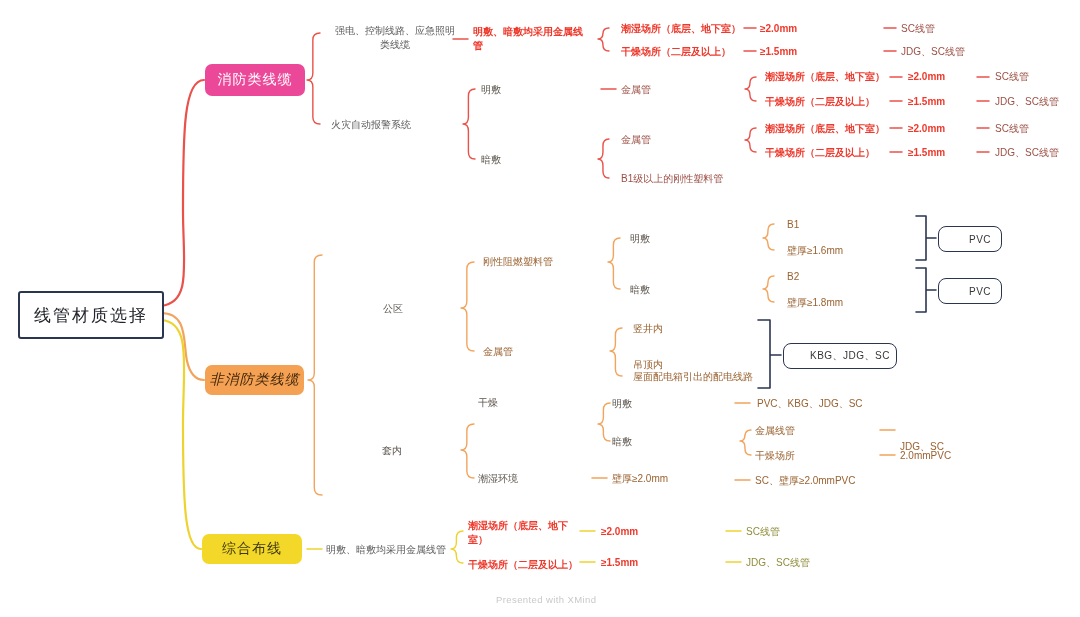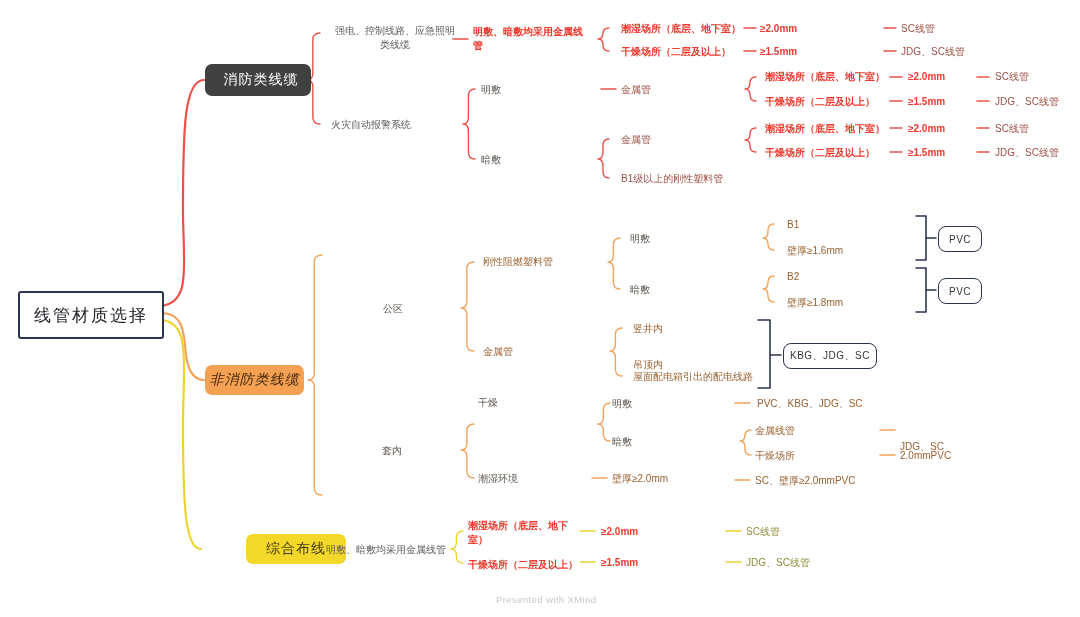--- a/index.html
+++ b/index.html
@@ -14,33 +14,33 @@
   .graybrown { color:#5b544c; }
   .mutedred { color:#9c4f44; }
   .brown { color:#9a6231; }
   .olive { color:#8f8d3b; }
   .redbold { color:#ee392c; font-weight:bold; }
   .bold { font-weight:normal; }
   .node {
     position:absolute; display:flex; align-items:center; justify-content:center;
     border-radius:7px; font-size:14px; letter-spacing:1px;
   }
-  .node-fire { background:#404040; color:#ffffff;padding-left:6px; }
+  .node-fire { background:#ec4899; color:#ffffff; }
   .node-nonfire { background:#f5a153; color:#40260a;font-style:italic; }
-  .node-cabling { background:#f3d829; color:#403a10;margin-left:44px; }
+  .node-cabling { background:#f3d829; color:#403a10; }
   .rootnode {
     position:absolute; left:18px; top:291px; width:142px; height:44px;
     border:2px solid #2a3550; border-radius:3px; background:#ffffff;
     display:flex; align-items:center; justify-content:center;
     font-size:17px; color:#23252b; letter-spacing:2px;
   }
   .rbox {
     position:absolute; display:flex; align-items:center; justify-content:center;
     border:1.5px solid #2a3550; border-radius:8px; background:#ffffff;
-    font-size:10px; color:#363636; letter-spacing:0.5px;
+    font-size:10px; color:#363636; letter-spacing:0.5px;padding-left:20px;
   }
   .footer { position:absolute; font-size:9.5px; color:#c9c9c9; letter-spacing:0.4px; }
 </style>
 </head>
 <body>
 
 <div class="mindmap">
 
   <svg class="connectors" id="connector-svg" viewBox="0 0 1080 617">
       <path d="M161,306 C192,303 183,264 183,210 C183,130 184,80 204,80" stroke="#ea5149" stroke-width="2.2" fill="none" stroke-linecap="round" stroke-linejoin="round"></path>

